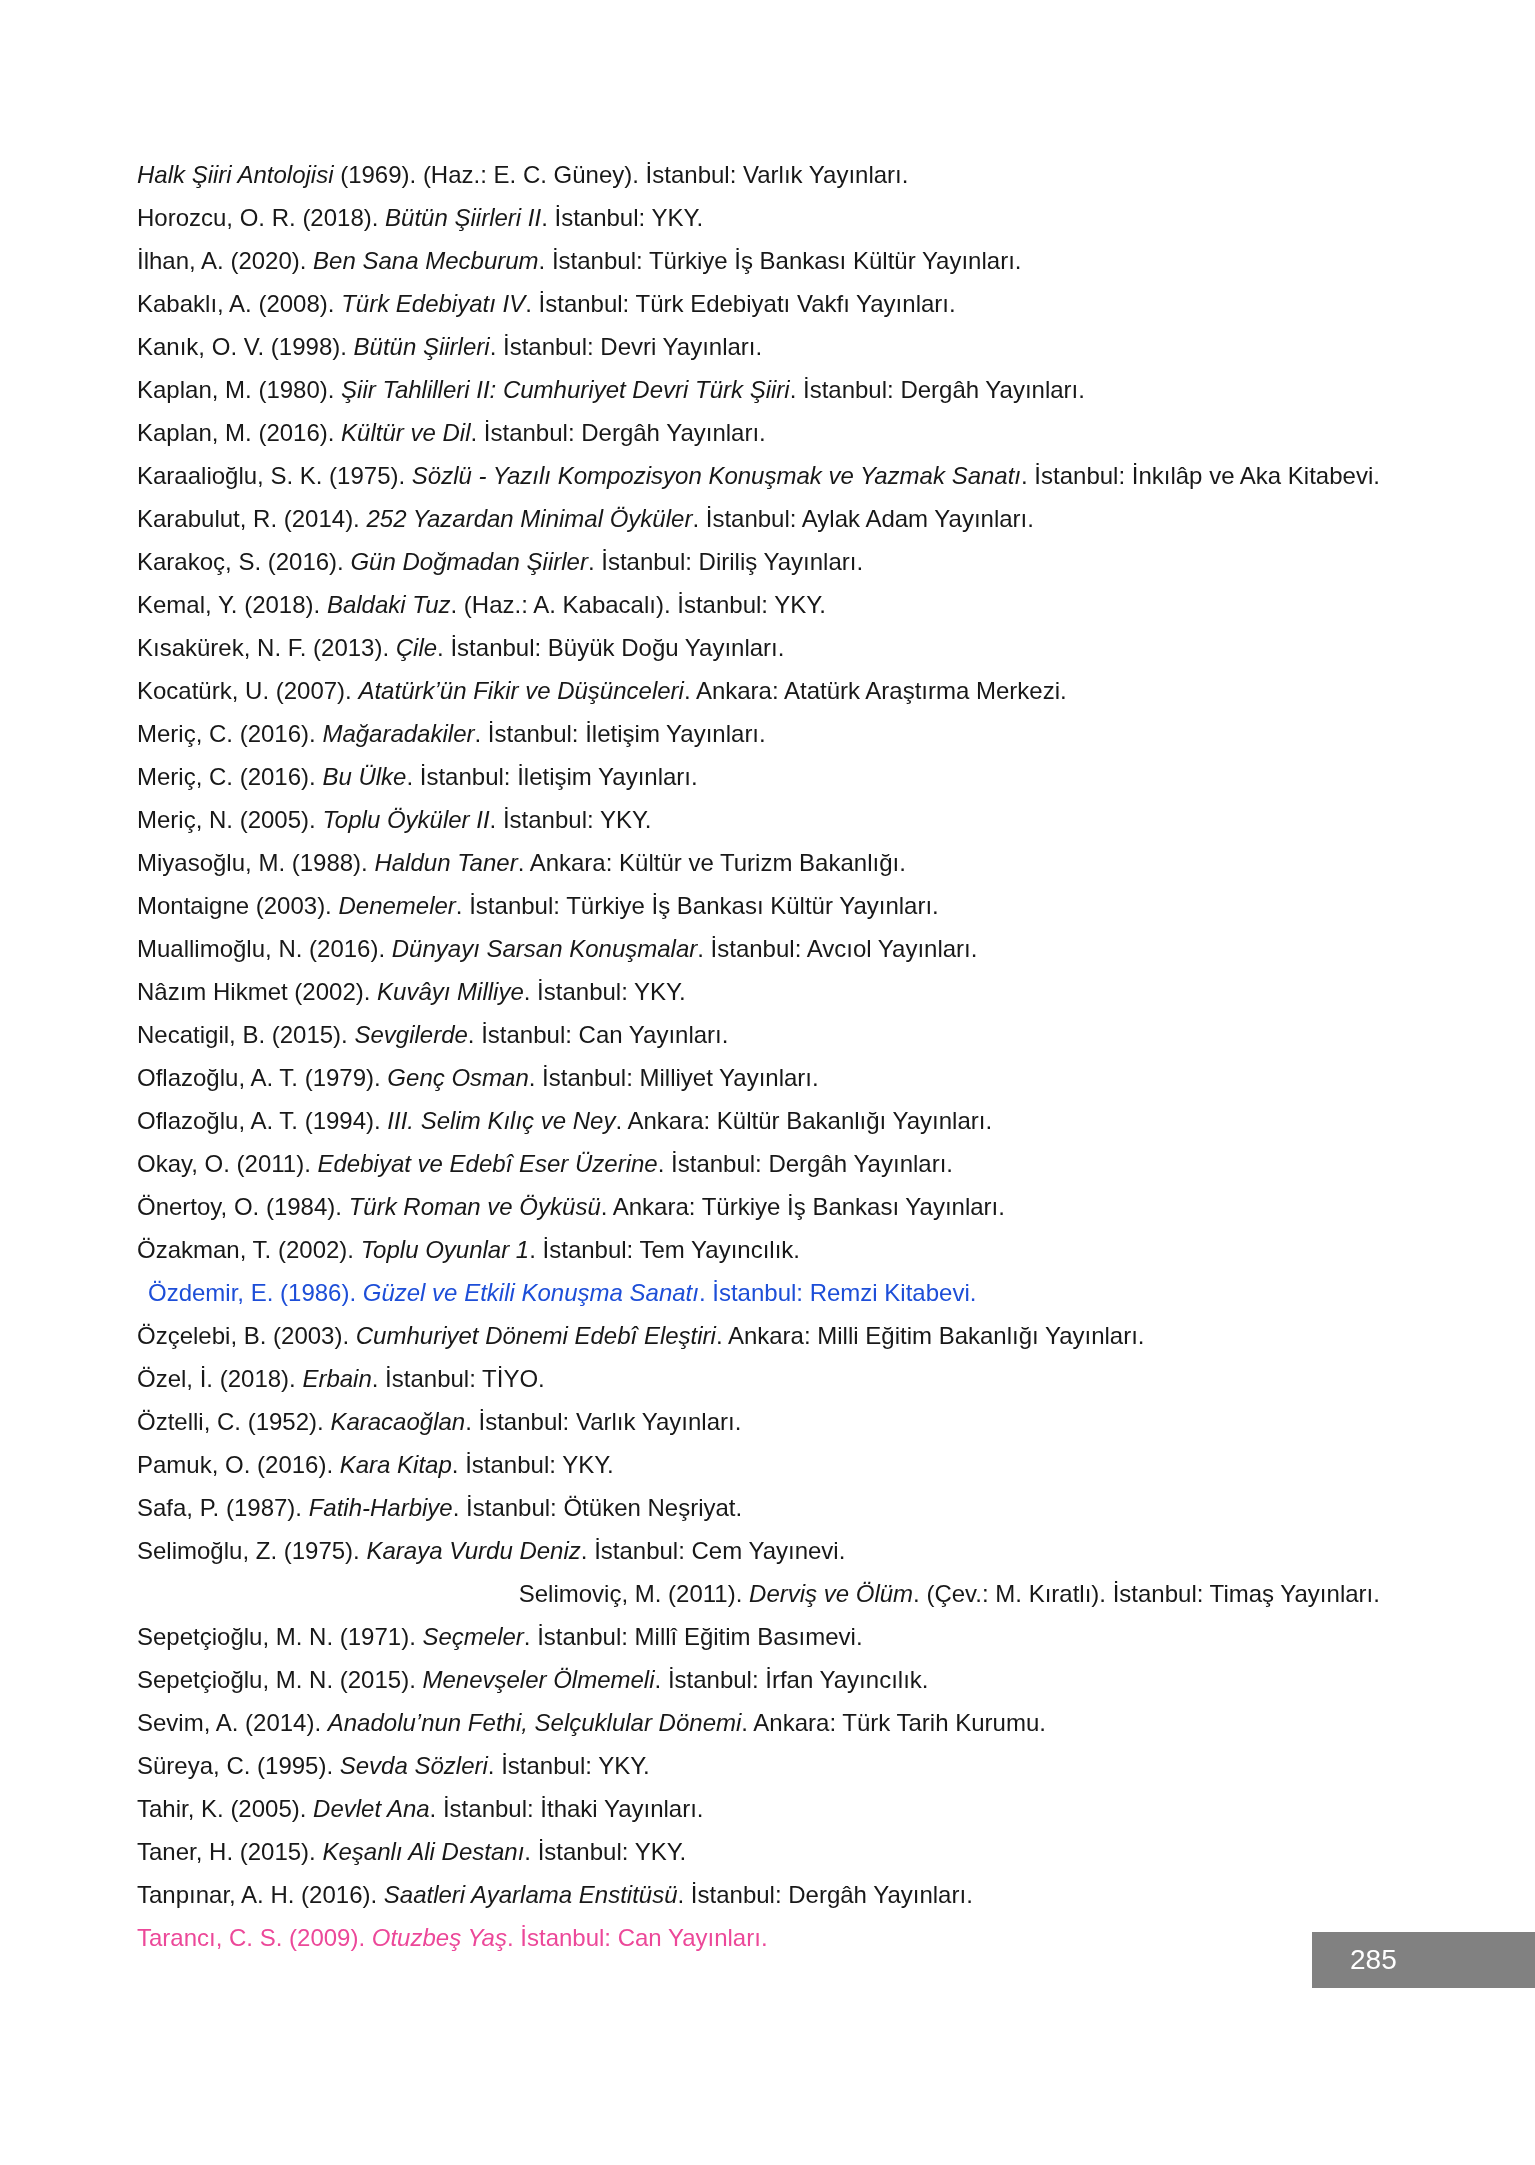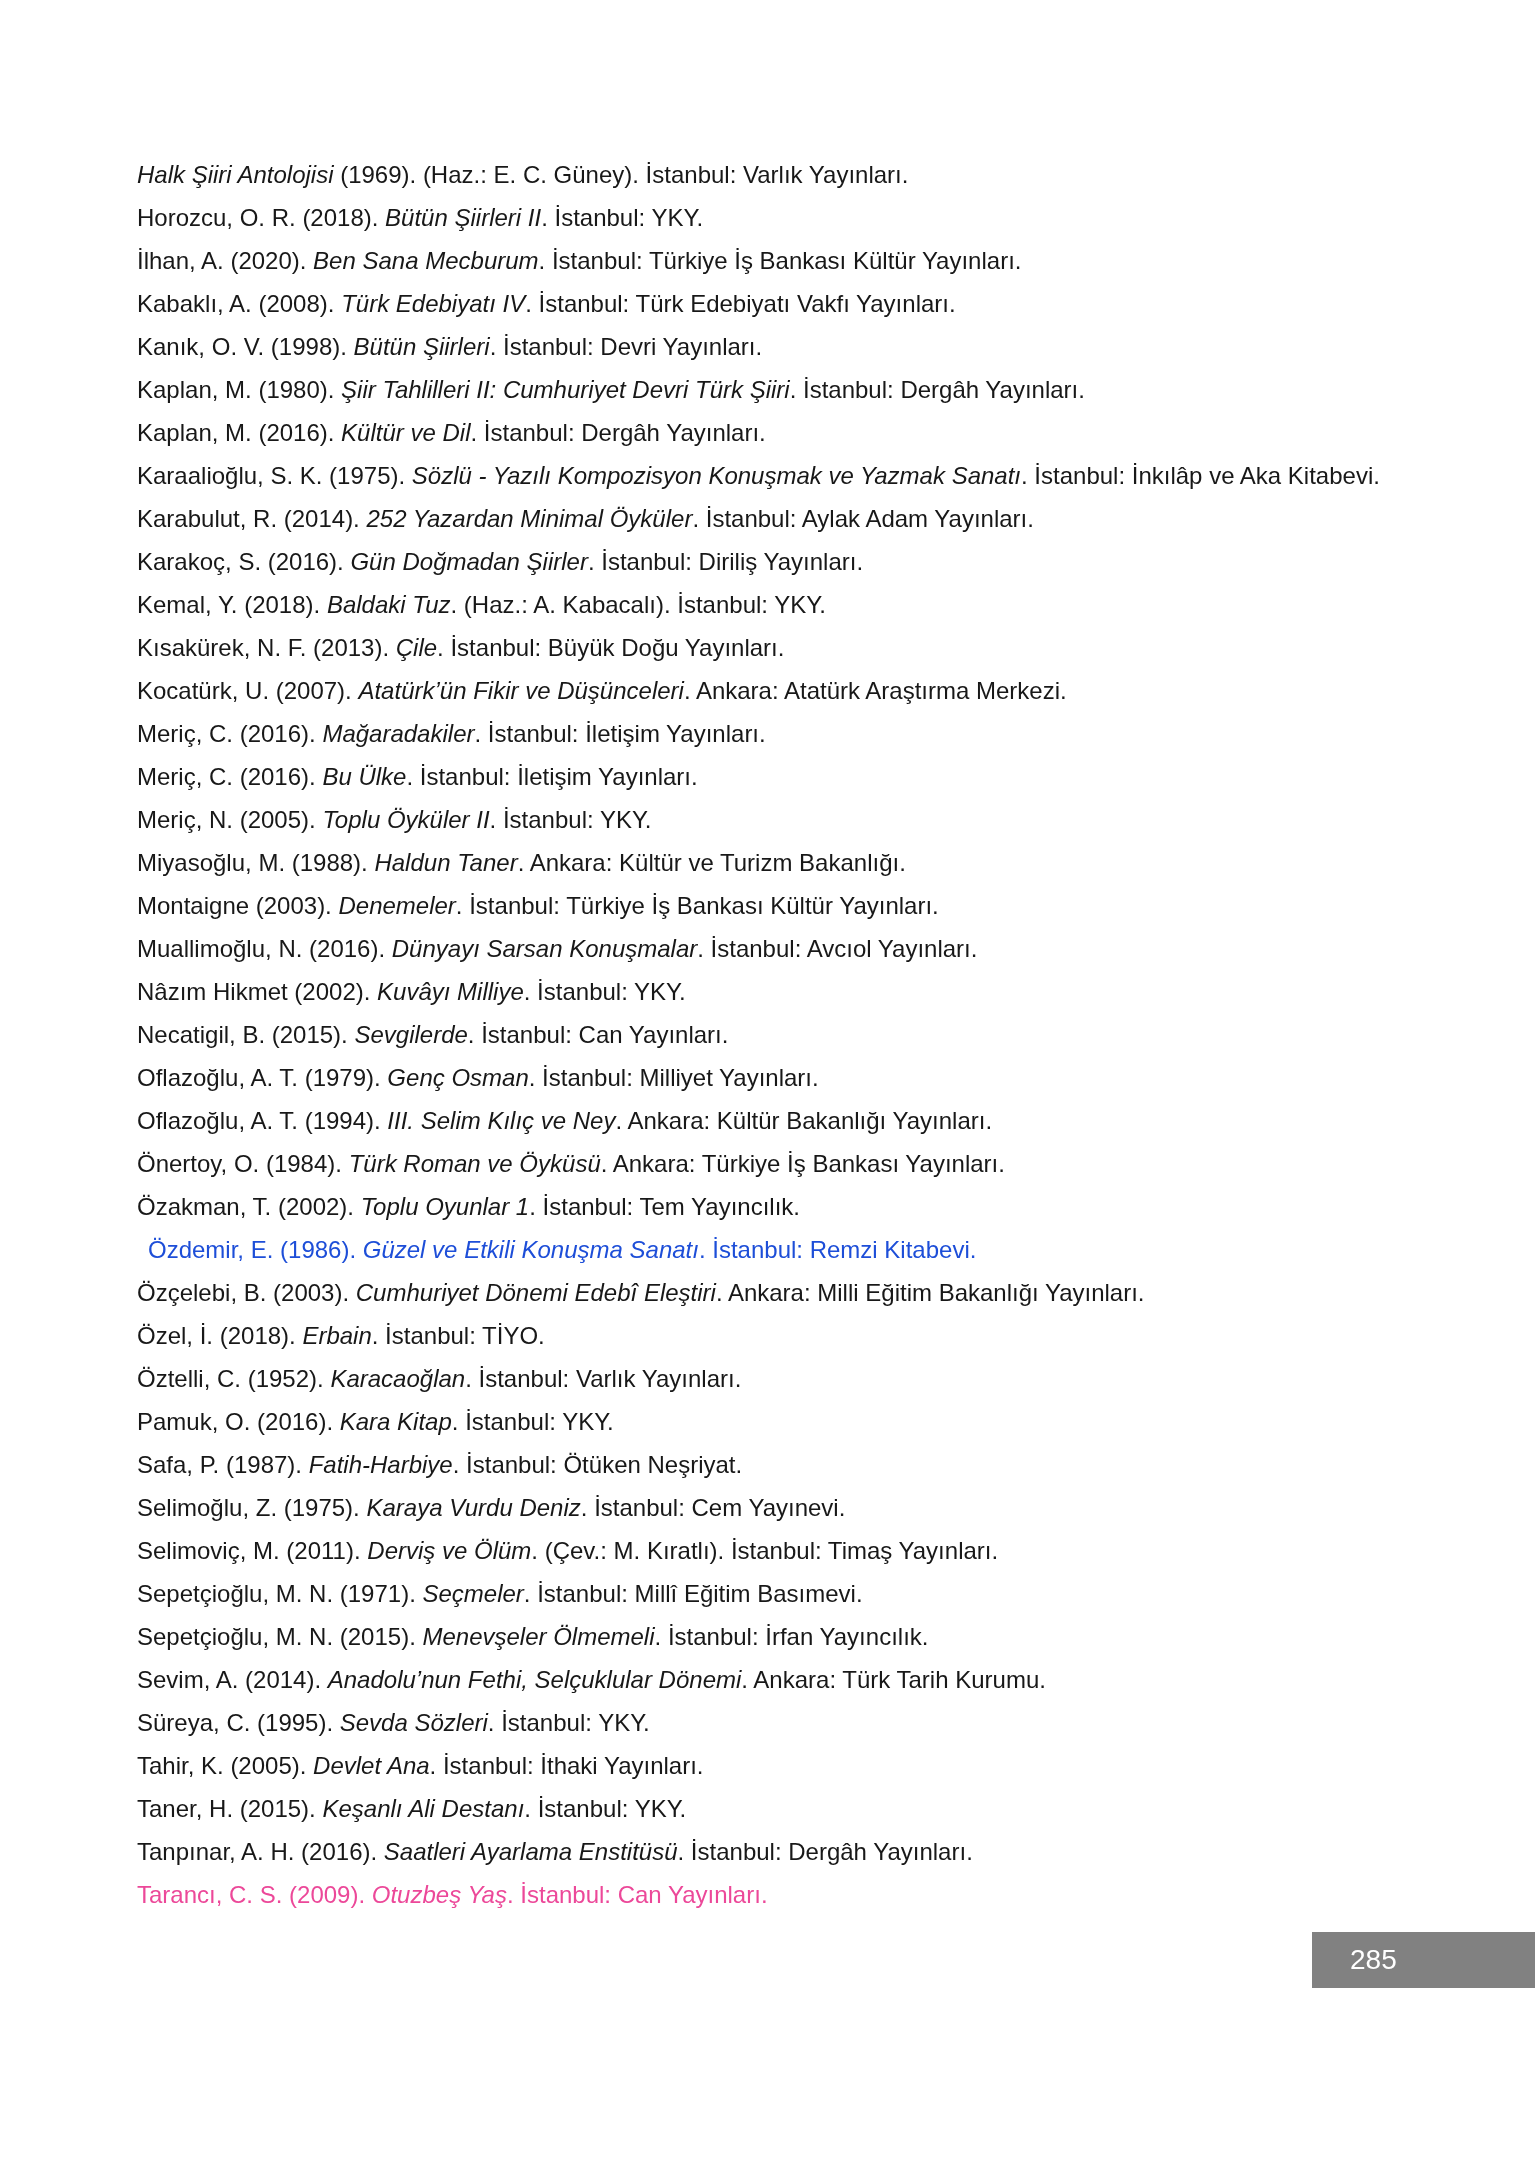--- a/index.html
+++ b/index.html
@@ -65,30 +65,31 @@
       <div class="ref-entry" style="color: rgb(24, 24, 24);"><span>Meriç, C. (2016). </span><span class="it">Mağaradakiler</span><span>. İstanbul: İletişim Yayınları.</span></div>
       <div class="ref-entry" style="color: rgb(24, 24, 24);"><span>Meriç, C. (2016). </span><span class="it">Bu Ülke</span><span>. İstanbul: İletişim Yayınları.</span></div>
       <div class="ref-entry" style="color: rgb(24, 24, 24);"><span>Meriç, N. (2005). </span><span class="it">Toplu Öyküler II</span><span>. İstanbul: YKY.</span></div>
       <div class="ref-entry" style="color: rgb(24, 24, 24);"><span>Miyasoğlu, M. (1988). </span><span class="it">Haldun Taner</span><span>. Ankara: Kültür ve Turizm Bakanlığı.</span></div>
       <div class="ref-entry" style="color: rgb(24, 24, 24);"><span>Montaigne (2003). </span><span class="it">Denemeler</span><span>. İstanbul: Türkiye İş Bankası Kültür Yayınları.</span></div>
       <div class="ref-entry" style="color: rgb(24, 24, 24);"><span>Muallimoğlu, N. (2016). </span><span class="it">Dünyayı Sarsan Konuşmalar</span><span>. İstanbul: Avcıol Yayınları.</span></div>
       <div class="ref-entry" style="color: rgb(24, 24, 24);"><span>Nâzım Hikmet (2002). </span><span class="it">Kuvâyı Milliye</span><span>. İstanbul: YKY.</span></div>
       <div class="ref-entry" style="color: rgb(24, 24, 24);"><span>Necatigil, B. (2015). </span><span class="it">Sevgilerde</span><span>. İstanbul: Can Yayınları.</span></div>
       <div class="ref-entry" style="color: rgb(24, 24, 24);"><span>Oflazoğlu, A. T. (1979). </span><span class="it">Genç Osman</span><span>. İstanbul: Milliyet Yayınları.</span></div>
       <div class="ref-entry" style="color: rgb(24, 24, 24);"><span>Oflazoğlu, A. T. (1994). </span><span class="it">III. Selim Kılıç ve Ney</span><span>. Ankara: Kültür Bakanlığı Yayınları.</span></div>
+      <div class="ref-entry" style="color: rgb(24, 24, 24);"><span>Okay, O. (2011). </span><span class="it">Edebiyat ve Edebî Eser Üzerine</span><span>. İstanbul: Dergâh Yayınları.</span></div>
       <div class="ref-entry" style="color: rgb(24, 24, 24);"><span>Önertoy, O. (1984). </span><span class="it">Türk Roman ve Öyküsü</span><span>. Ankara: Türkiye İş Bankası Yayınları.</span></div>
       <div class="ref-entry" style="color: rgb(24, 24, 24);"><span>Özakman, T. (2002). </span><span class="it">Toplu Oyunlar 1</span><span>. İstanbul: Tem Yayıncılık.</span></div>
       <div class="ref-entry" style="color: #1d4ed8; margin-left: 11px;"><span>Özdemir, E. (1986). </span><span class="it">Güzel ve Etkili Konuşma Sanatı</span><span>. İstanbul: Remzi Kitabevi.</span></div>
       <div class="ref-entry" style="color: rgb(24, 24, 24);"><span>Özçelebi, B. (2003). </span><span class="it">Cumhuriyet Dönemi Edebî Eleştiri</span><span>. Ankara: Milli Eğitim Bakanlığı Yayınları.</span></div>
       <div class="ref-entry" style="color: rgb(24, 24, 24);"><span>Özel, İ. (2018). </span><span class="it">Erbain</span><span>. İstanbul: TİYO.</span></div>
       <div class="ref-entry" style="color: rgb(24, 24, 24);"><span>Öztelli, C. (1952). </span><span class="it">Karacaoğlan</span><span>. İstanbul: Varlık Yayınları.</span></div>
       <div class="ref-entry" style="color: rgb(24, 24, 24);"><span>Pamuk, O. (2016). </span><span class="it">Kara Kitap</span><span>. İstanbul: YKY.</span></div>
       <div class="ref-entry" style="color: rgb(24, 24, 24);"><span>Safa, P. (1987). </span><span class="it">Fatih-Harbiye</span><span>. İstanbul: Ötüken Neşriyat.</span></div>
       <div class="ref-entry" style="color: rgb(24, 24, 24);"><span>Selimoğlu, Z. (1975). </span><span class="it">Karaya Vurdu Deniz</span><span>. İstanbul: Cem Yayınevi.</span></div>
-      <div class="ref-entry" style="color: rgb(24, 24, 24);"><span>Selimoviç, M. (2011). </span><span class="it">Derviş ve Ölüm</span><span>. (Çev.: M. Kıratlı). İstanbul: Timaş Yayınları.</span></div>
+      <div class="ref-entry" style="color: rgb(24, 24, 24); text-align: right;"><span>Selimoviç, M. (2011). </span><span class="it">Derviş ve Ölüm</span><span>. (Çev.: M. Kıratlı). İstanbul: Timaş Yayınları.</span></div>
       <div class="ref-entry" style="color: rgb(24, 24, 24);"><span>Sepetçioğlu, M. N. (1971). </span><span class="it">Seçmeler</span><span>. İstanbul: Millî Eğitim Basımevi.</span></div>
       <div class="ref-entry" style="color: rgb(24, 24, 24);"><span>Sepetçioğlu, M. N. (2015). </span><span class="it">Menevşeler Ölmemeli</span><span>. İstanbul: İrfan Yayıncılık.</span></div>
       <div class="ref-entry" style="color: rgb(24, 24, 24);"><span>Sevim, A. (2014). </span><span class="it">Anadolu’nun Fethi, Selçuklular Dönemi</span><span>. Ankara: Türk Tarih Kurumu.</span></div>
       <div class="ref-entry" style="color: rgb(24, 24, 24);"><span>Süreya, C. (1995). </span><span class="it">Sevda Sözleri</span><span>. İstanbul: YKY.</span></div>
       <div class="ref-entry" style="color: rgb(24, 24, 24);"><span>Tahir, K. (2005). </span><span class="it">Devlet Ana</span><span>. İstanbul: İthaki Yayınları.</span></div>
       <div class="ref-entry" style="color: rgb(24, 24, 24);"><span>Taner, H. (2015). </span><span class="it">Keşanlı Ali Destanı</span><span>. İstanbul: YKY.</span></div>
       <div class="ref-entry" style="color: rgb(24, 24, 24);"><span>Tanpınar, A. H. (2016). </span><span class="it">Saatleri Ayarlama Enstitüsü</span><span>. İstanbul: Dergâh Yayınları.</span></div>
       <div class="ref-entry" style="color: #ec4899;"><span>Tarancı, C. S. (2009). </span><span class="it">Otuzbeş Yaş</span><span>. İstanbul: Can Yayınları.</span></div>
     </div>
   <div class="page-badge" style="background: rgb(129, 129, 129); color: rgb(255, 255, 255);">

